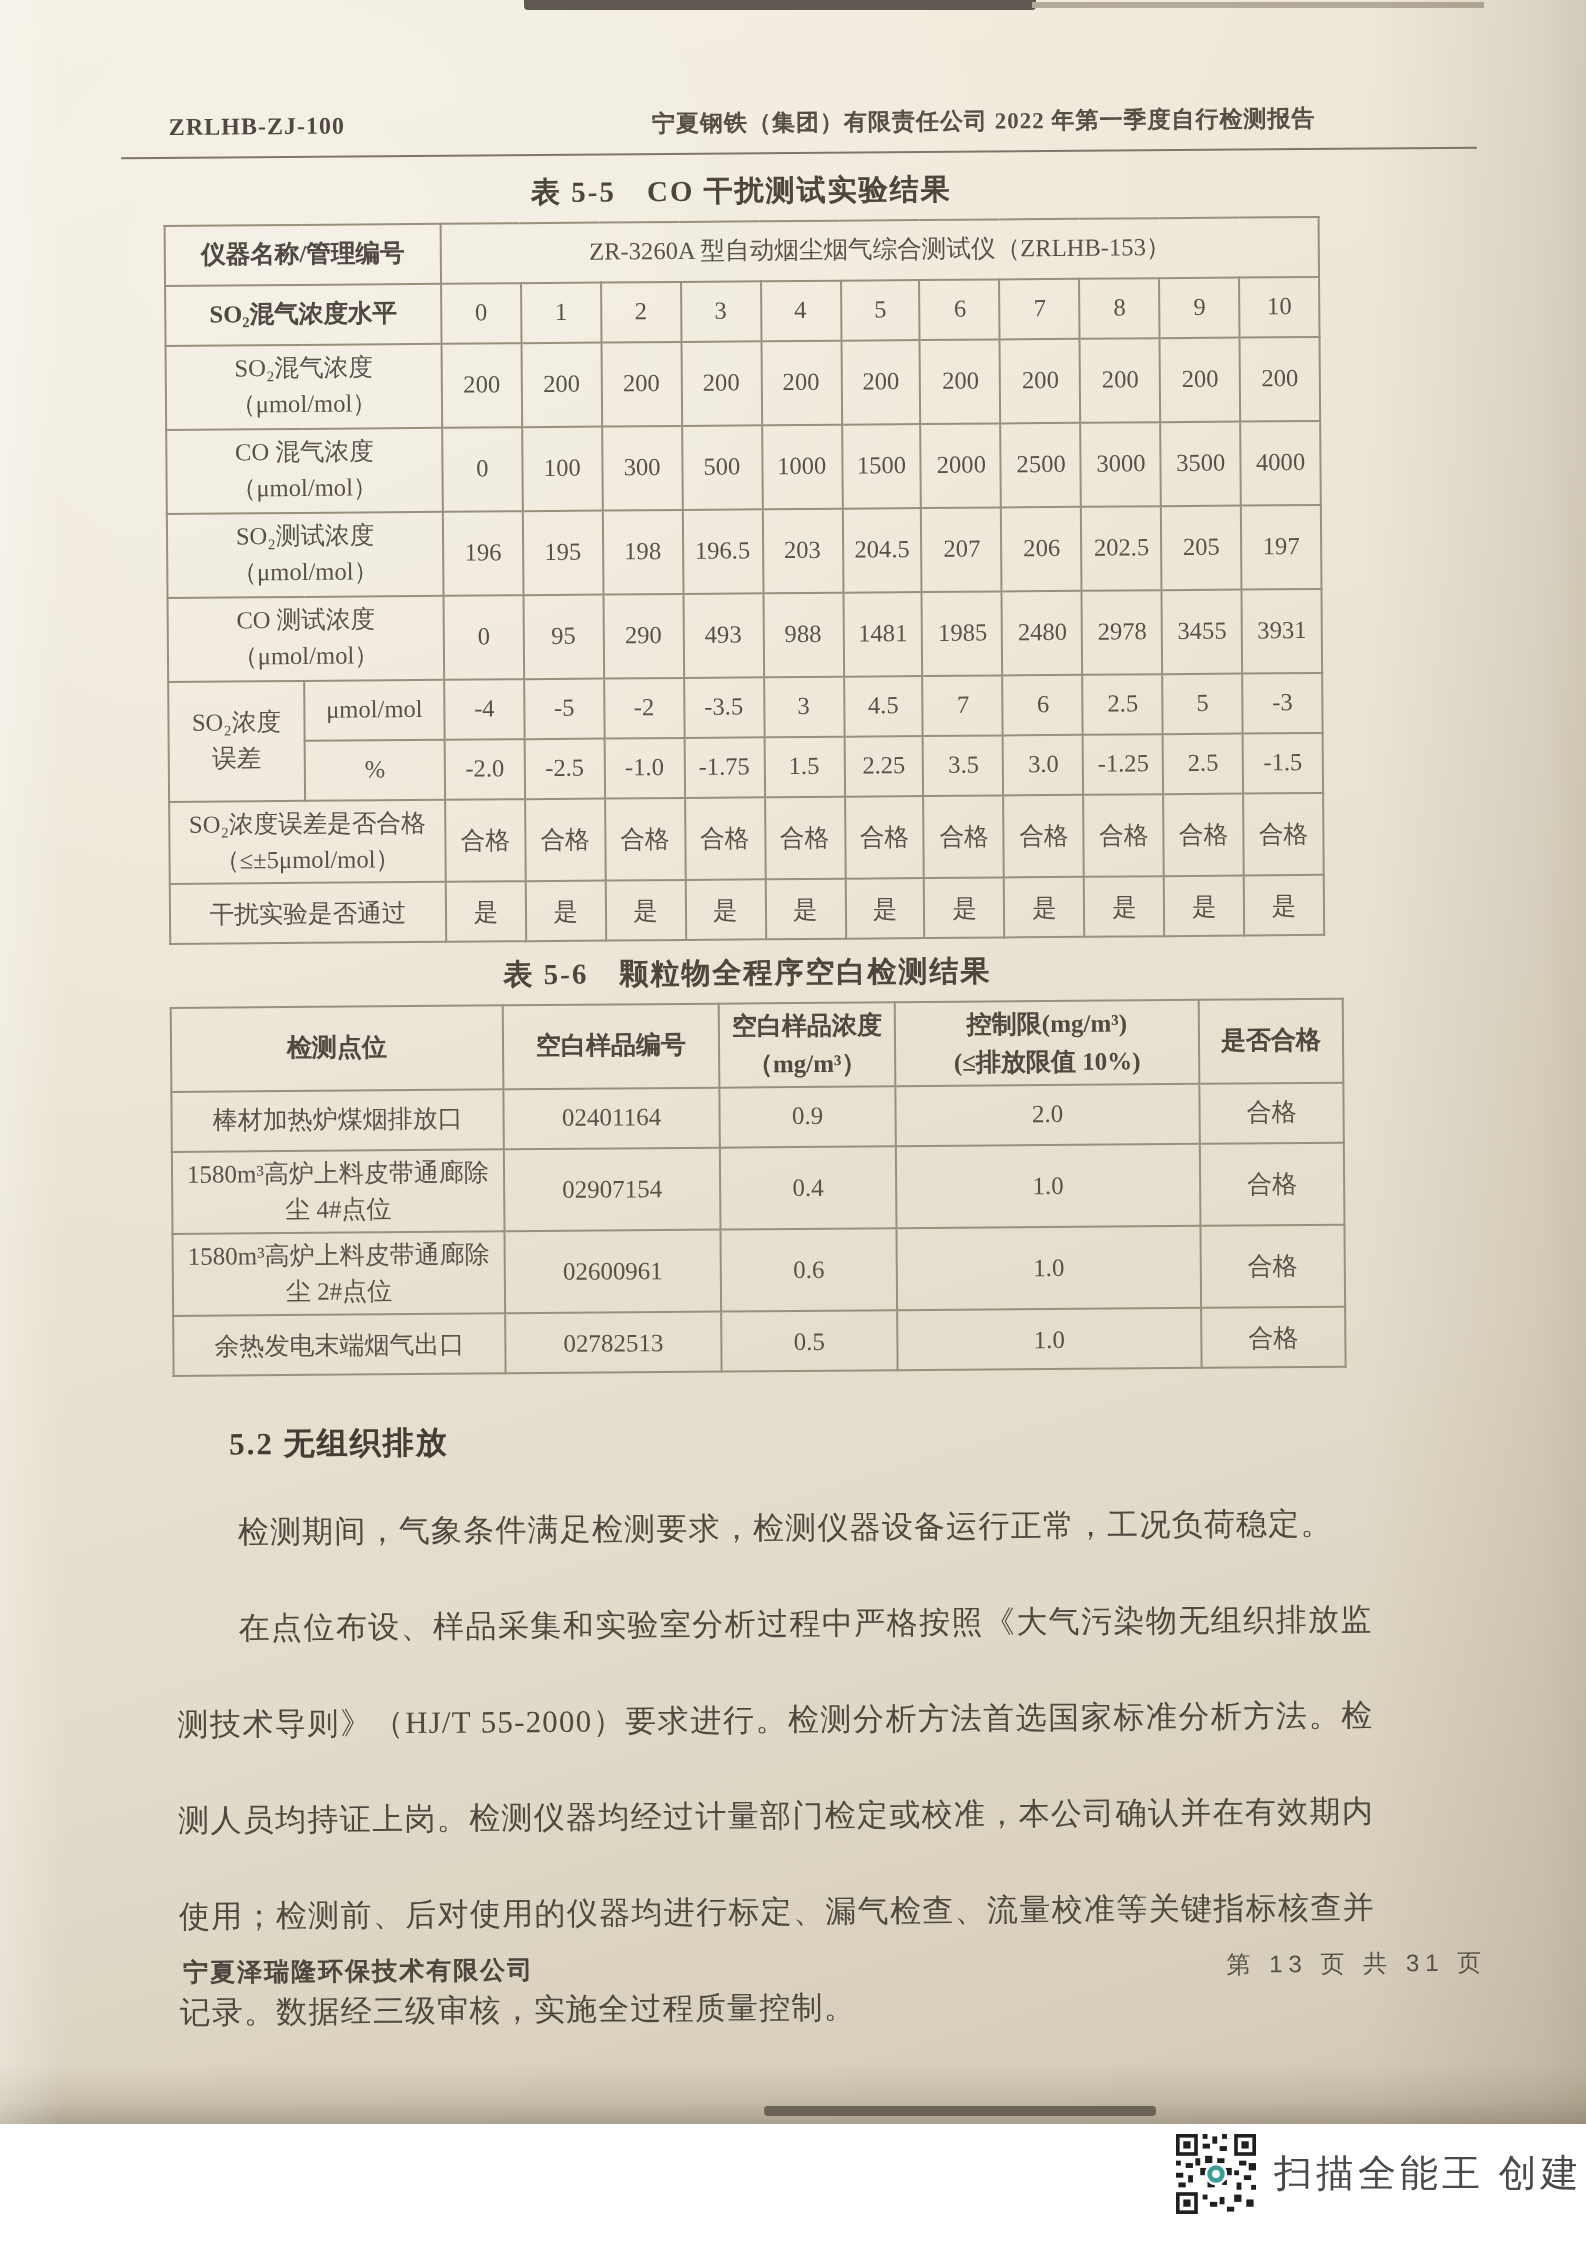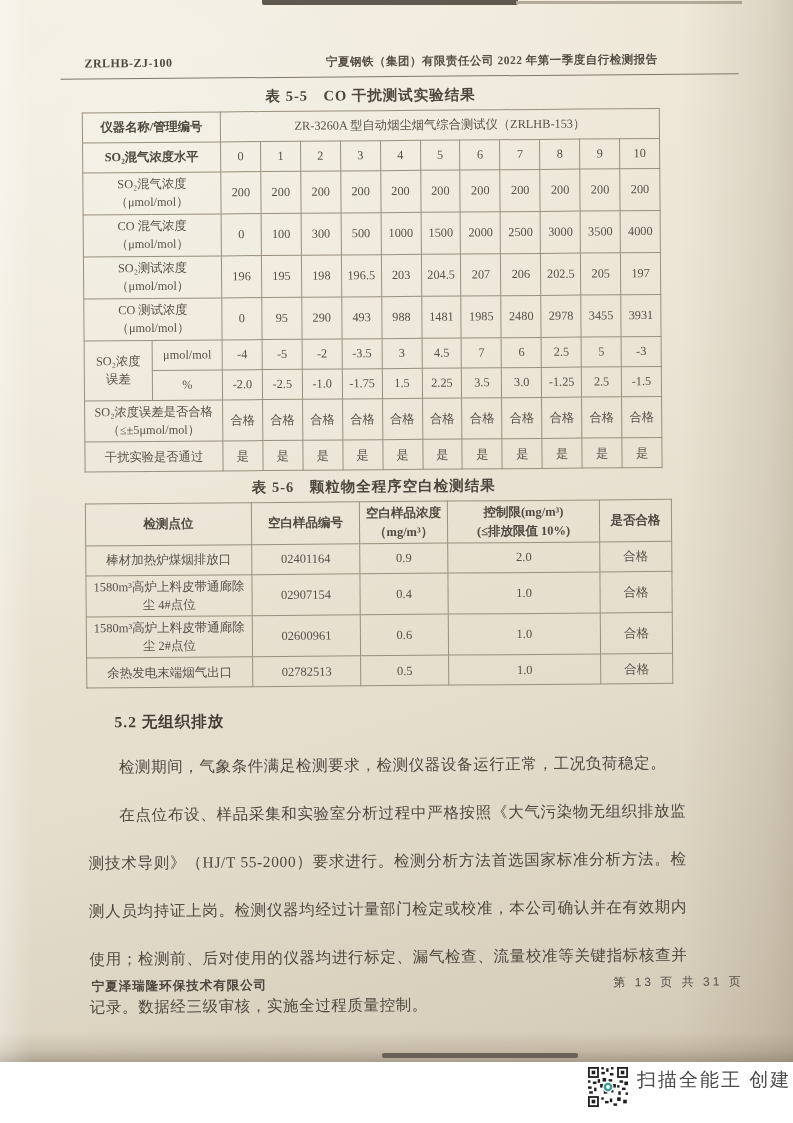--- a/index.html
+++ b/index.html
@@ -54,21 +54,21 @@
 
   .sec-heading{margin:24px 0 0 113px;font-size:15.5px;font-weight:bold;color:#433d35;letter-spacing:1px;}
   .paras{margin:10px 0 0 86px;width:598px;}
   .paras p{margin:0;font-size:15.5px;line-height:48px;text-align:justify;text-indent:2em;color:#4e4840;letter-spacing:0.6px;}
 
   .footer{position:absolute;left:88px;top:976px;width:652px;display:flex;justify-content:space-between;align-items:baseline;}
   .footer-company{font-size:12.5px;font-weight:bold;color:#4c463e;letter-spacing:1px;}
   .footer-page{font-size:12px;color:#54504a;letter-spacing:3px;font-family:"Liberation Sans","DejaVu Sans",sans-serif;}
 
   
-  .watermark{position:absolute;left:588px;top:1067px;display:flex;gap:9px;}
+  .watermark{position:absolute;left:588px;top:1067px;display:flex;align-items:center;gap:9px;}
   .qr{width:40px;height:40px;display:block;}
   .wm-text{font-size:19px;color:#4a4a4a;letter-spacing:2px;font-family:"Liberation Sans","DejaVu Sans",sans-serif;}
 </style>
 </head>
 <body>
 
 <div class="scan">
   <div class="top-streak"></div>
   <div class="top-streak2"></div>
   <div class="bottom-edge-line"></div>

